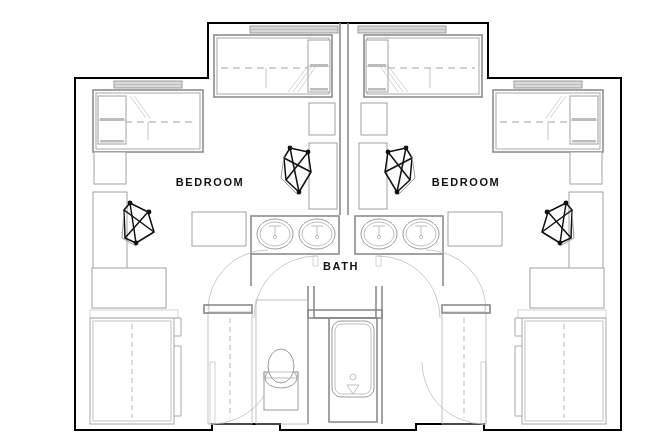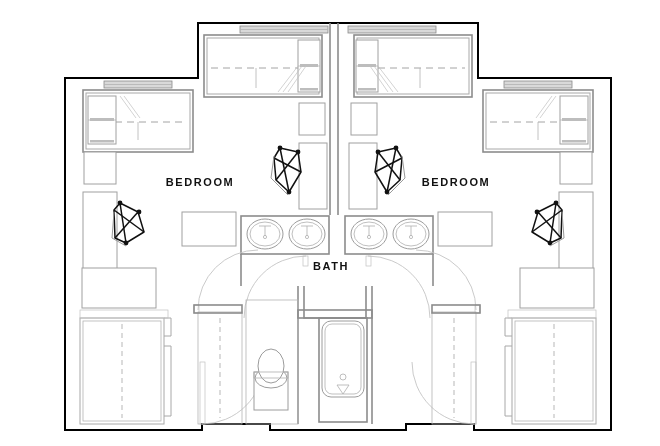--- a/index.html
+++ b/index.html
@@ -2,21 +2,21 @@
 <html><head>
 <meta charset="utf-8">
 <title>Floor Plan</title>
 <style>
   html,body{margin:0;padding:0;background:#ffffff;}
   body{
     font-family:"Liberation Sans", sans-serif;
     width:660px;height:446px;overflow:hidden;position:relative;
   }
   #plan-root{
-    position:absolute;left:8px;top:0;width:572px;height:446px;
+    position:absolute;left:18px;top:0;width:572px;height:446px;
     background:#ffffff;
   }
   svg#floorplan{display:block;width:660px;height:446px;}
 
   
   .wall-heavy{fill:none;stroke:#000000;stroke-width:2;stroke-linejoin:miter;}
   .wall-med{fill:none;stroke:#8c8c8c;stroke-width:1.6;}
   .wall-light{fill:none;stroke:#a8a8a8;stroke-width:1;}
   .thin{fill:none;stroke:#b3b3b3;stroke-width:0.8;}
   .thinner{fill:none;stroke:#c0c0c0;stroke-width:0.7;}

